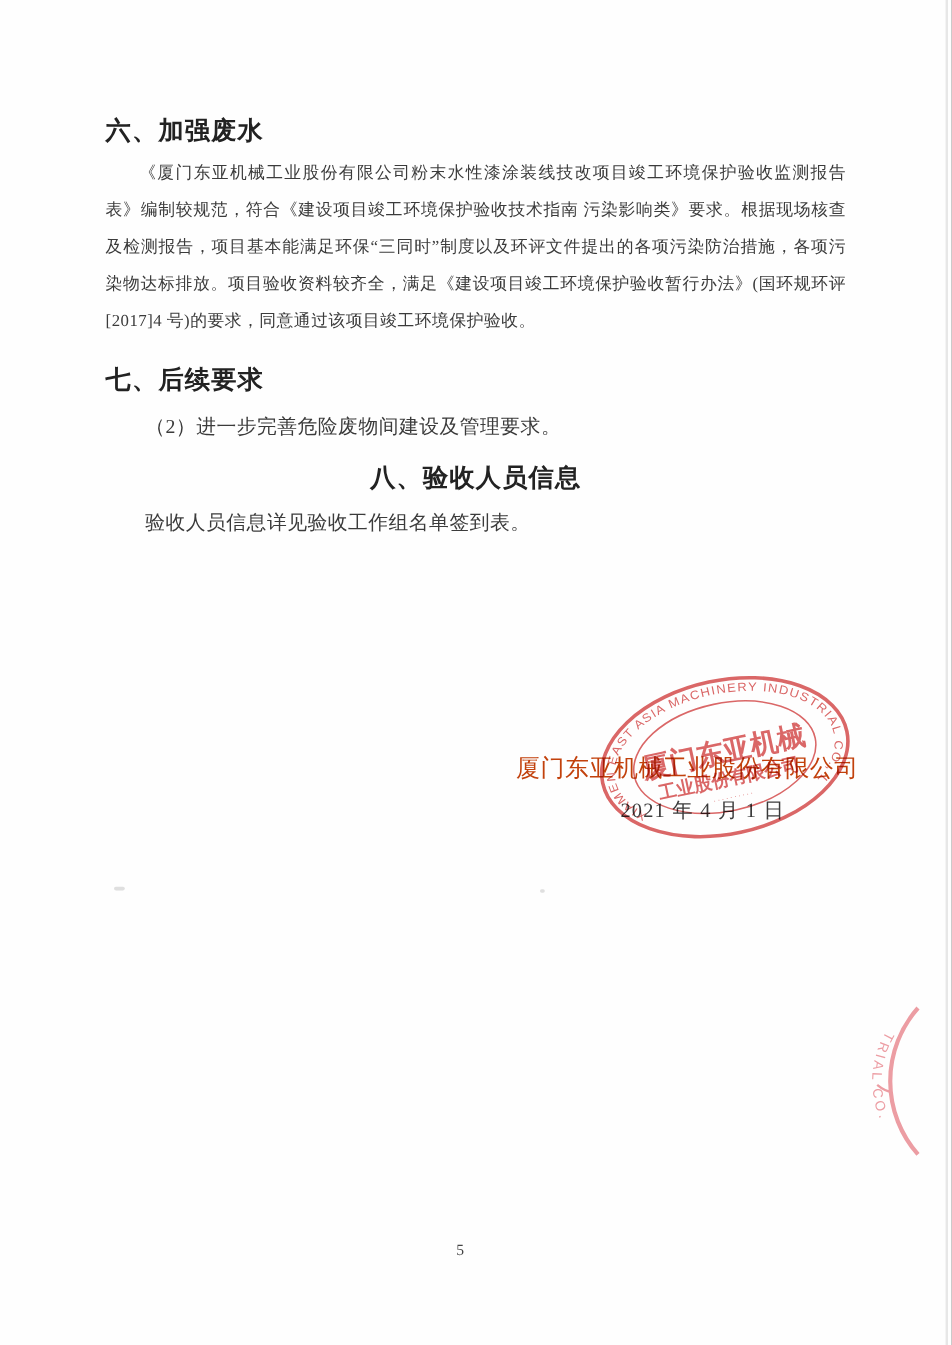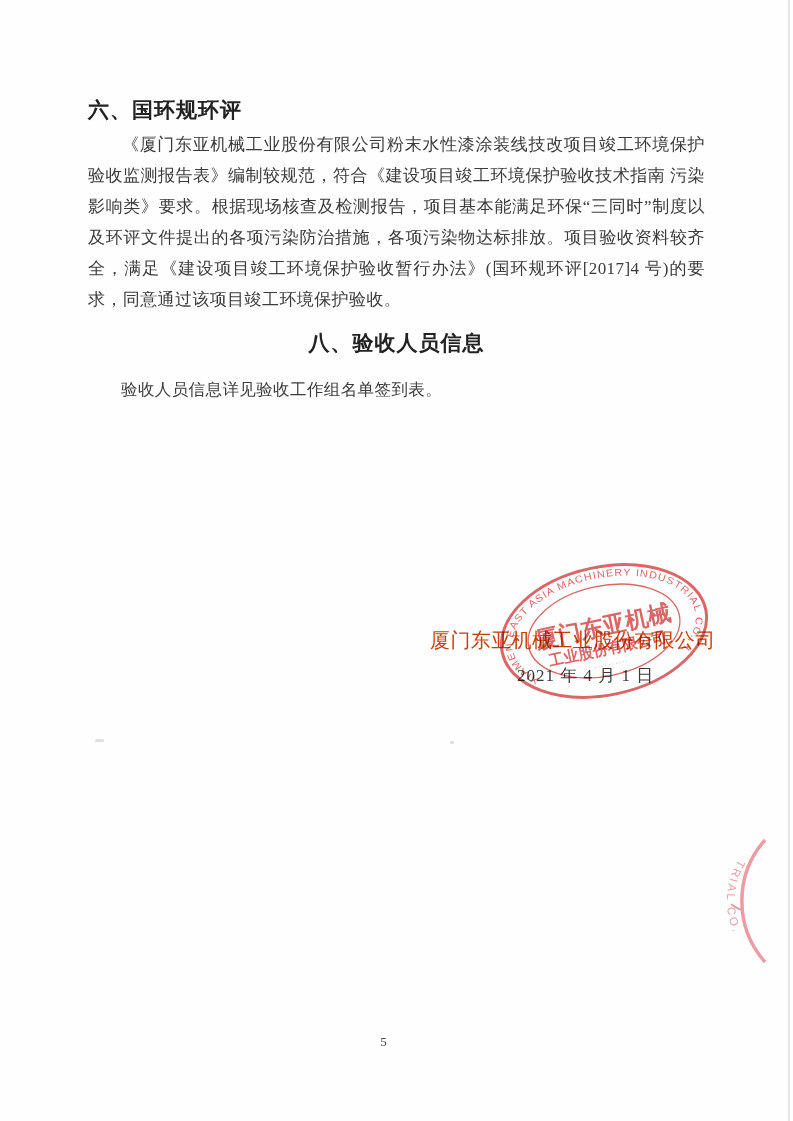--- a/index.html
+++ b/index.html
@@ -17,39 +17,39 @@
     font-weight:700;
     font-size:21px;
     line-height:26px;
     color:#222;
     margin:0;
     letter-spacing:1px;
   }
   h2.h-gap1{margin-top:20px;}
   h2.h-gap2{margin-top:15px;text-align:center;}
   p.body-par{
-    font-size:17px;
+    font-size:14px;
     line-height:31px;
     margin:6px 0 0 0;
     text-indent:2em;
     text-align:justify;
     letter-spacing:.4px;
   }
   p.item-par{
     font-size:16.5px;
     line-height:31px;
     margin:12px 0 0 0;
     text-indent:2em;
     letter-spacing:.4px;
   }
   p.item-par2{margin-top:10px;}
   p.sec8-par{
     font-size:16.5px;
     line-height:31px;
-    margin:18px 0 0 0;
+    margin:8px 0 0 0;
     text-indent:2em;
     letter-spacing:.4px;
   }
   .company-line{
     position:absolute;
     top:627px;left:430px;
     font-size:20px;
     letter-spacing:.4px;
     color:#c2410c;
     white-space:nowrap;
@@ -95,23 +95,25 @@
     background:#e7e7e7;
   }
 </style>
 </head>
 <body>
 
 <div class="page">
 
   <div class="content">
 
-    <h2 class="sec-heading">六、国环规环评</h2>
+    <h2 class="sec-heading">六、加强废水</h2>
     <p class="body-par">《厦门东亚机械工业股份有限公司粉末水性漆涂装线技改项目竣工环境保护验收监测报告表》编制较规范，符合《建设项目竣工环境保护验收技术指南 污染影响类》要求。根据现场核查及检测报告，项目基本能满足环保“三同时”制度以及环评文件提出的各项污染防治措施，各项污染物达标排放。项目验收资料较齐全，满足《建设项目竣工环境保护验收暂行办法》(国环规环评[2017]4 号)的要求，同意通过该项目竣工环境保护验收。</p>
 
+    <h2 class="sec-heading h-gap1">七、后续要求</h2>
+    <p class="item-par item-par2">（2）进一步完善危险废物间建设及管理要求。</p>
 
     <h2 class="sec-heading h-gap2">八、验收人员信息</h2>
     <p class="sec8-par">验收人员信息详见验收工作组名单签到表。</p>
 
   </div>
 
   <div class="company-line">厦门东亚机械工业股份有限公司</div>
   <div class="date-line">2021 年 4 月 1 日</div>
 
   <svg class="stamp-svg" width="230" height="152" viewBox="0 0 230 152">

